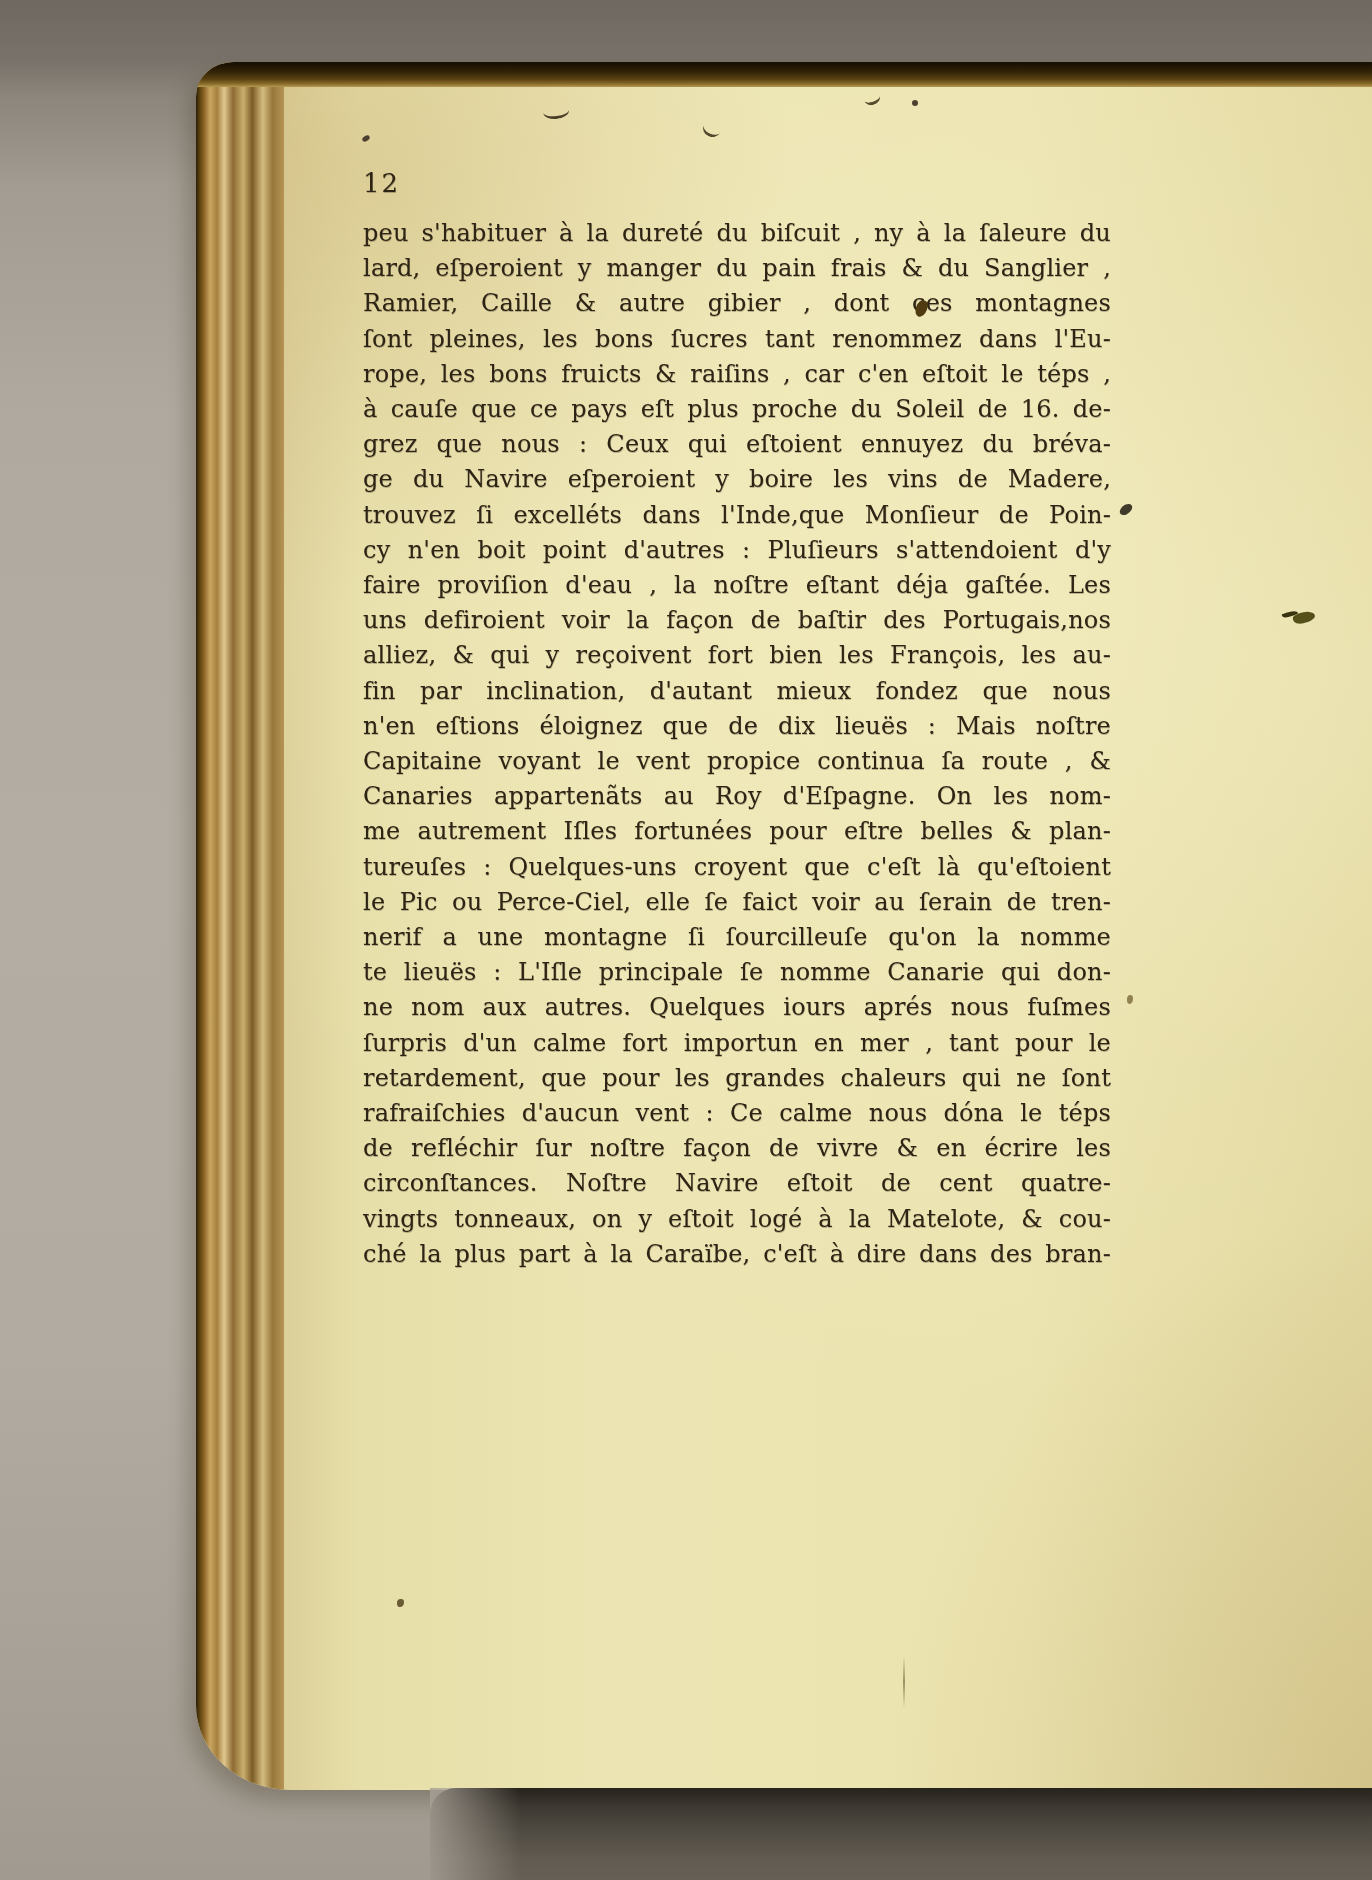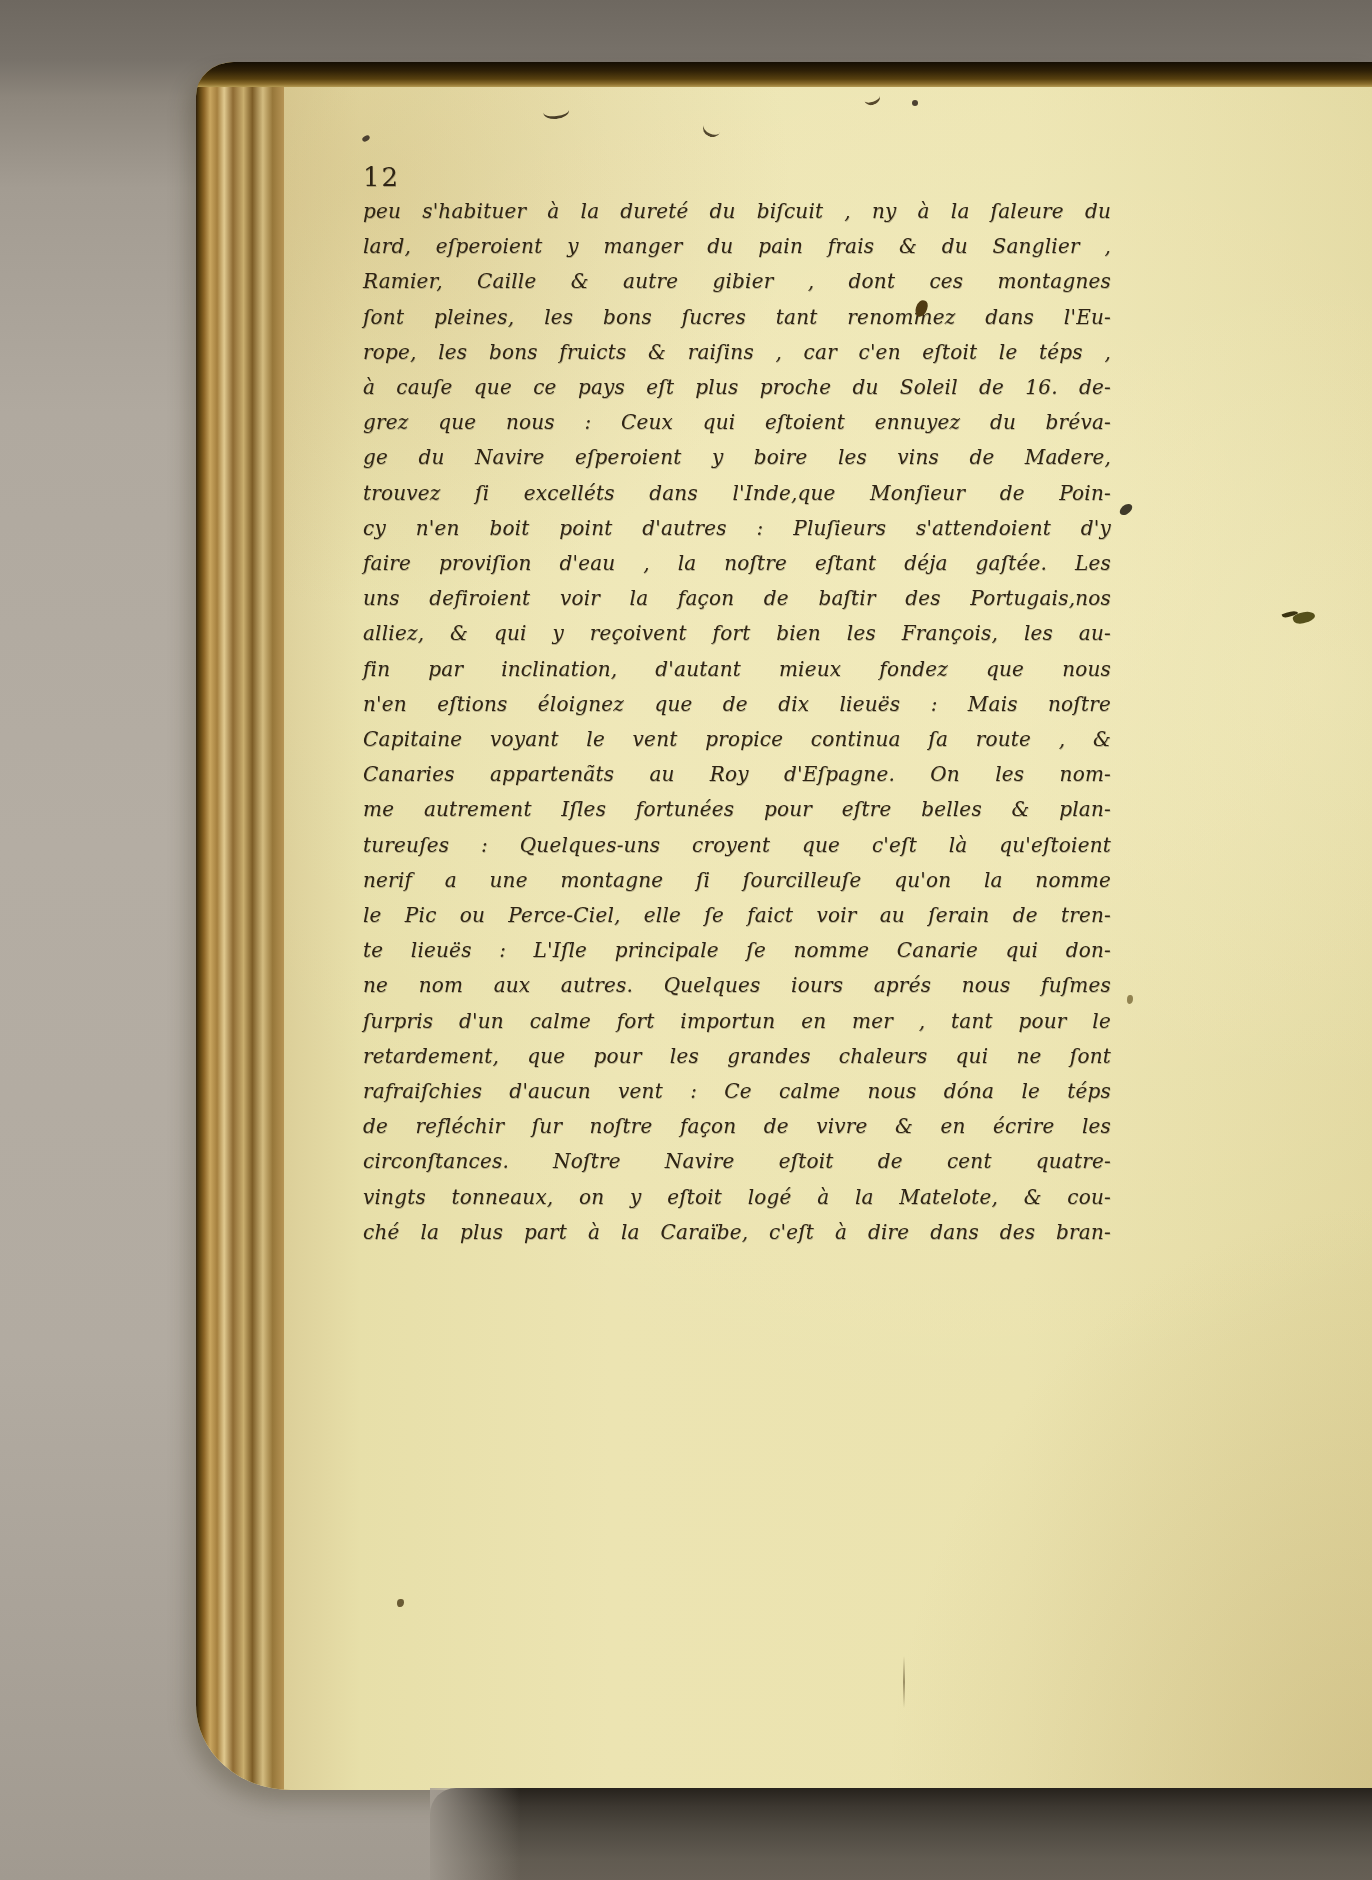--- a/index.html
+++ b/index.html
@@ -57,32 +57,31 @@
       radial-gradient(90% 70% at 102% 102%, rgba(182,158,98,.38), rgba(0,0,0,0) 52%),
       radial-gradient(60% 40% at 95% 35%, rgba(250,246,205,.22), rgba(0,0,0,0) 60%),
       linear-gradient(90deg,#dccf99 0%,#e7dfa9 7%,#ece4b2 30%,#ebe3af 68%,#e2d8a0 100%);
   }
   
   .textcol{
     position:absolute;left:363px;top:146px;width:748px;
     color:#2e2415;
     text-shadow:.4px .5px 0 rgba(46,36,20,.28);
   }
-  .header{display:flex;align-items:flex-end;height:46px;}
+  .header{display:flex;align-items:flex-start;height:46px;margin-top:22px;}
   .pagenum{font-size:26px;letter-spacing:2px;}
   .rtitle{
     flex:1;text-align:center;font-style:italic;font-size:30px;
     letter-spacing:.6px;padding-right:42px;
   }
   .lines{margin-top:2px;}
   .tline{
-    font-size:20px;line-height:35.2px;
+    font-size:24px;line-height:35.2px;
     text-align:justify;text-align-last:justify;
     letter-spacing:.2px;
-    font-style:italic;
   }
   
   .speck{position:absolute;background:#5a451c;border-radius:50% 40% 55% 45%;}
   .s1{left:916px;top:300px;width:11px;height:17px;background:#4f3a12;transform:rotate(18deg);}
   .s2{left:1119px;top:505px;width:14px;height:9px;background:#3f3a2a;transform:rotate(-28deg);border-radius:60% 40% 60% 40%;}
   .s3{left:1293px;top:612px;width:22px;height:11px;background:#55501a;transform:rotate(-20deg);border-radius:30% 70% 40% 60%;box-shadow:-12px -8px 0 -3px #3a3310;}
   .s4{left:1127px;top:995px;width:6px;height:9px;background:#6b5a28;opacity:.7;}
   .s5{left:397px;top:1599px;width:7px;height:8px;background:#4a3a16;opacity:.8;}
   .curl{position:absolute;border:0 solid transparent;border-bottom:3px solid #4a3f28;border-radius:0 0 60% 60%;}
   .m1{left:543px;top:104px;width:26px;height:12px;transform:rotate(-6deg);}
@@ -129,22 +128,22 @@
       <div class="tline">cy n'en boit point d'autres : Pluſieurs s'attendoient d'y</div>
       <div class="tline">faire proviſion d'eau , la noſtre eſtant déja gaſtée. Les</div>
       <div class="tline">uns defiroient voir la façon de baſtir des Portugais,nos</div>
       <div class="tline">alliez, &amp; qui y reçoivent fort bien les François, les au-</div>
       <div class="tline">fin par inclination, d'autant mieux fondez que nous</div>
       <div class="tline">n'en eſtions éloignez que de dix lieuës : Mais noſtre</div>
       <div class="tline">Capitaine voyant le vent propice continua ſa route , &amp;</div>
       <div class="tline">Canaries appartenãts au Roy d'Eſpagne. On les nom-</div>
       <div class="tline">me autrement Iſles fortunées pour eſtre belles &amp; plan-</div>
       <div class="tline">tureuſes : Quelques-uns croyent que c'eſt là qu'eſtoient</div>
+      <div class="tline">le Pic ou Perce-Ciel, elle ſe faict voir au ſerain de tren-</div>
       <div class="tline">nerif a une montagne ſi ſourcilleuſe qu'on la nomme</div>
-      <div class="tline">le Pic ou Perce-Ciel, elle ſe faict voir au ſerain de tren-</div>
       <div class="tline">te lieuës : L'Iſle principale ſe nomme Canarie qui don-</div>
       <div class="tline">ne nom aux autres. Quelques iours aprés nous fuſmes</div>
       <div class="tline">ſurpris d'un calme fort importun en mer , tant pour le</div>
       <div class="tline">retardement, que pour les grandes chaleurs qui ne ſont</div>
       <div class="tline">rafraiſchies d'aucun vent : Ce calme nous dóna le téps</div>
       <div class="tline">de refléchir ſur noſtre façon de vivre &amp; en écrire les</div>
       <div class="tline">circonſtances. Noſtre Navire eſtoit de cent quatre-</div>
       <div class="tline">vingts tonneaux, on y eſtoit logé à la Matelote, &amp; cou-</div>
       <div class="tline">ché la plus part à la Caraïbe, c'eſt à dire dans des bran-</div>
     </div>

